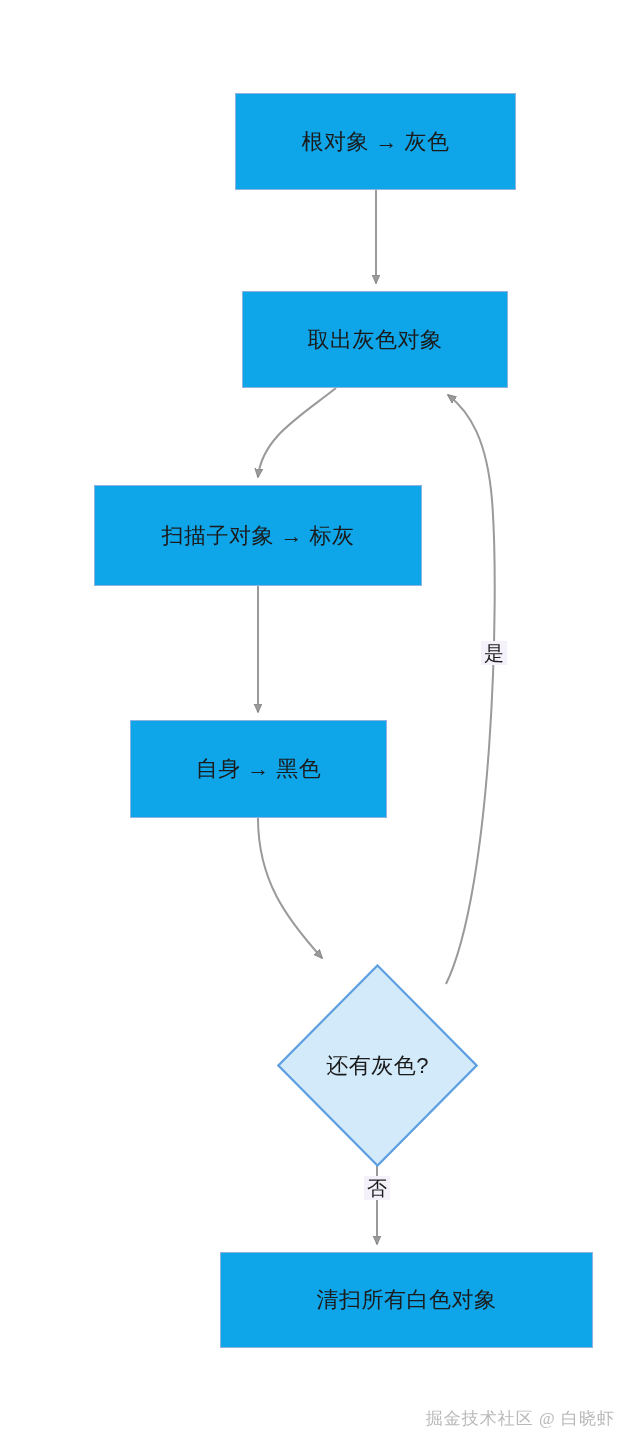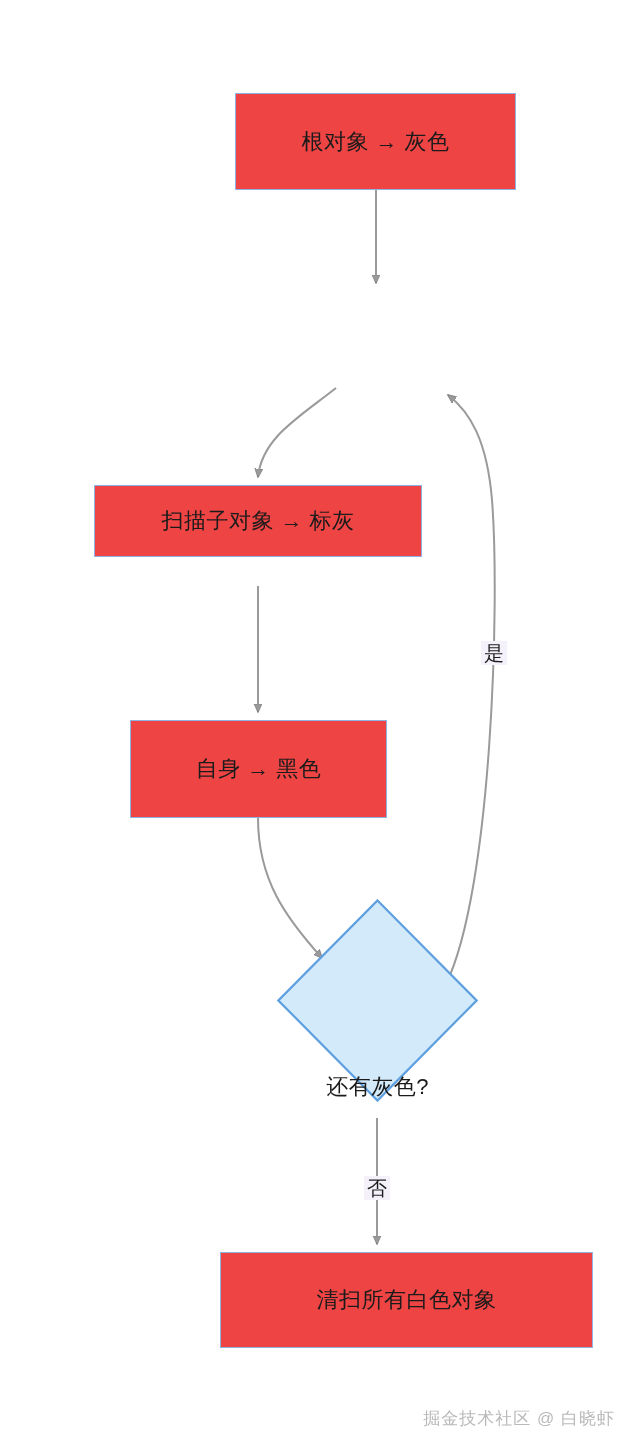--- a/index.html
+++ b/index.html
@@ -28,21 +28,21 @@
     left: 0;
     top: 0;
     width: 627px;
     height: 1444px;
   }
 
   
   .node-box {
     position: absolute;
     box-sizing: border-box;
-    background: #ef4444;
+    background: #0ea5e9;
     border: 1.6px solid #8fb2e0;
     display: flex;
     align-items: center;
     justify-content: center;
   }
   .node-label {
     font-size: 22px;
     color: #1b1b1b;
     letter-spacing: 0.5px;
     line-height: 1;
@@ -87,21 +87,21 @@
 
   
   .watermark {
     position: absolute;
     right: 12px;
     bottom: 14px;
     font-size: 17px;
     color: #b9b9b9;
     letter-spacing: 1px;
     white-space: nowrap;
-    font-family: Liberation Sans, sans-serif;
+    font-family: Liberation Serif, serif;
   }
 </style>
 </head>
 <body>
 
 <div id="canvas">
 
   <svg class="flow-svg" viewBox="0 0 627 1444">
     <defs>
       <marker id="arrowhead" markerWidth="10" markerHeight="10" refX="8.2" refY="4" orient="auto" markerUnits="userSpaceOnUse">
@@ -131,30 +131,33 @@
 
     <g>
       <path d="M377,1118 L377,1244" fill="none" stroke="#9a9a9a" stroke-width="2" marker-end="url(#arrowhead)"></path>
     </g>
   </svg>
 
   <div class="node-box" style="left:235px; top:93px; width:281px; height:97px;">
     <span class="node-label">根对象 → 灰色</span>
   </div>
 
+  <div class="node-box" style="left:242px; top:291px; width:266px; height:97px;">
+    <span class="node-label">取出灰色对象</span>
+  </div>
 
-  <div class="node-box" style="left:94px; top:485px; width:328px; height:72px;">
+  <div class="node-box" style="left:94px; top:485px; width:328px; height:101px;">
     <span class="node-label">扫描子对象 → 标灰</span>
   </div>
 
   <div class="node-box" style="left:130px; top:720px; width:257px; height:98px;text-align:center;">
     <span class="node-label">自身 → 黑色</span>
   </div>
 
-  <div class="node-diamond-wrap" style="left:277px; top:899px; width:201px; height:203px;align-items:flex-end;">
+  <div class="node-diamond-wrap" style="left:277px; top:964px; width:201px; height:203px;">
     <svg class="diamond-shape" viewBox="0 0 201 203" preserveAspectRatio="none">
       <polygon points="100.5,1.4 199.6,101.5 100.5,201.6 1.4,101.5" fill="#d3eafb" stroke="#5e9fe0" stroke-width="2.2"></polygon>
     </svg>
     <span class="diamond-label">还有灰色?</span>
   </div>
 
   <div class="node-box" style="left:220px; top:1252px; width:373px; height:96px;">
     <span class="node-label">清扫所有白色对象</span>
   </div>
 

